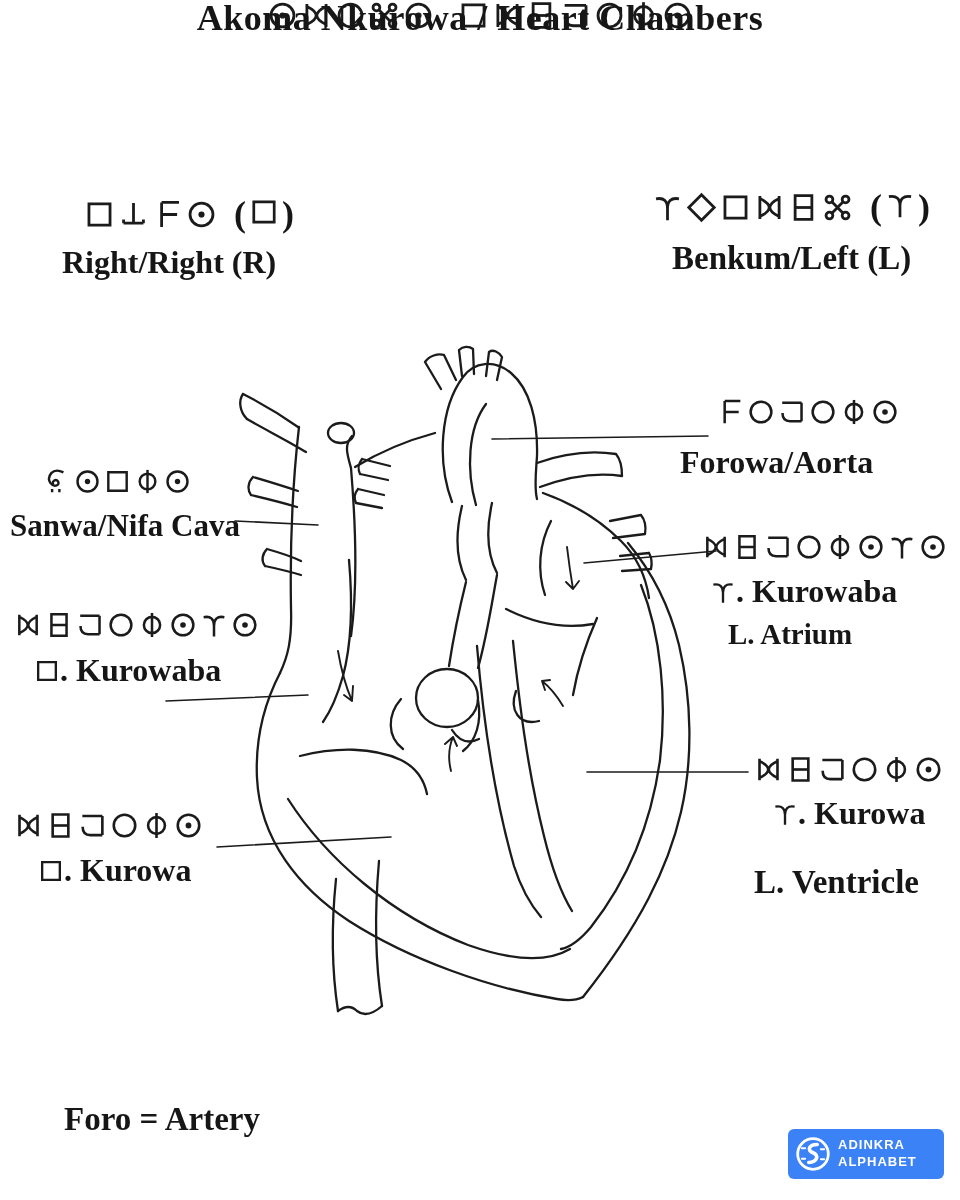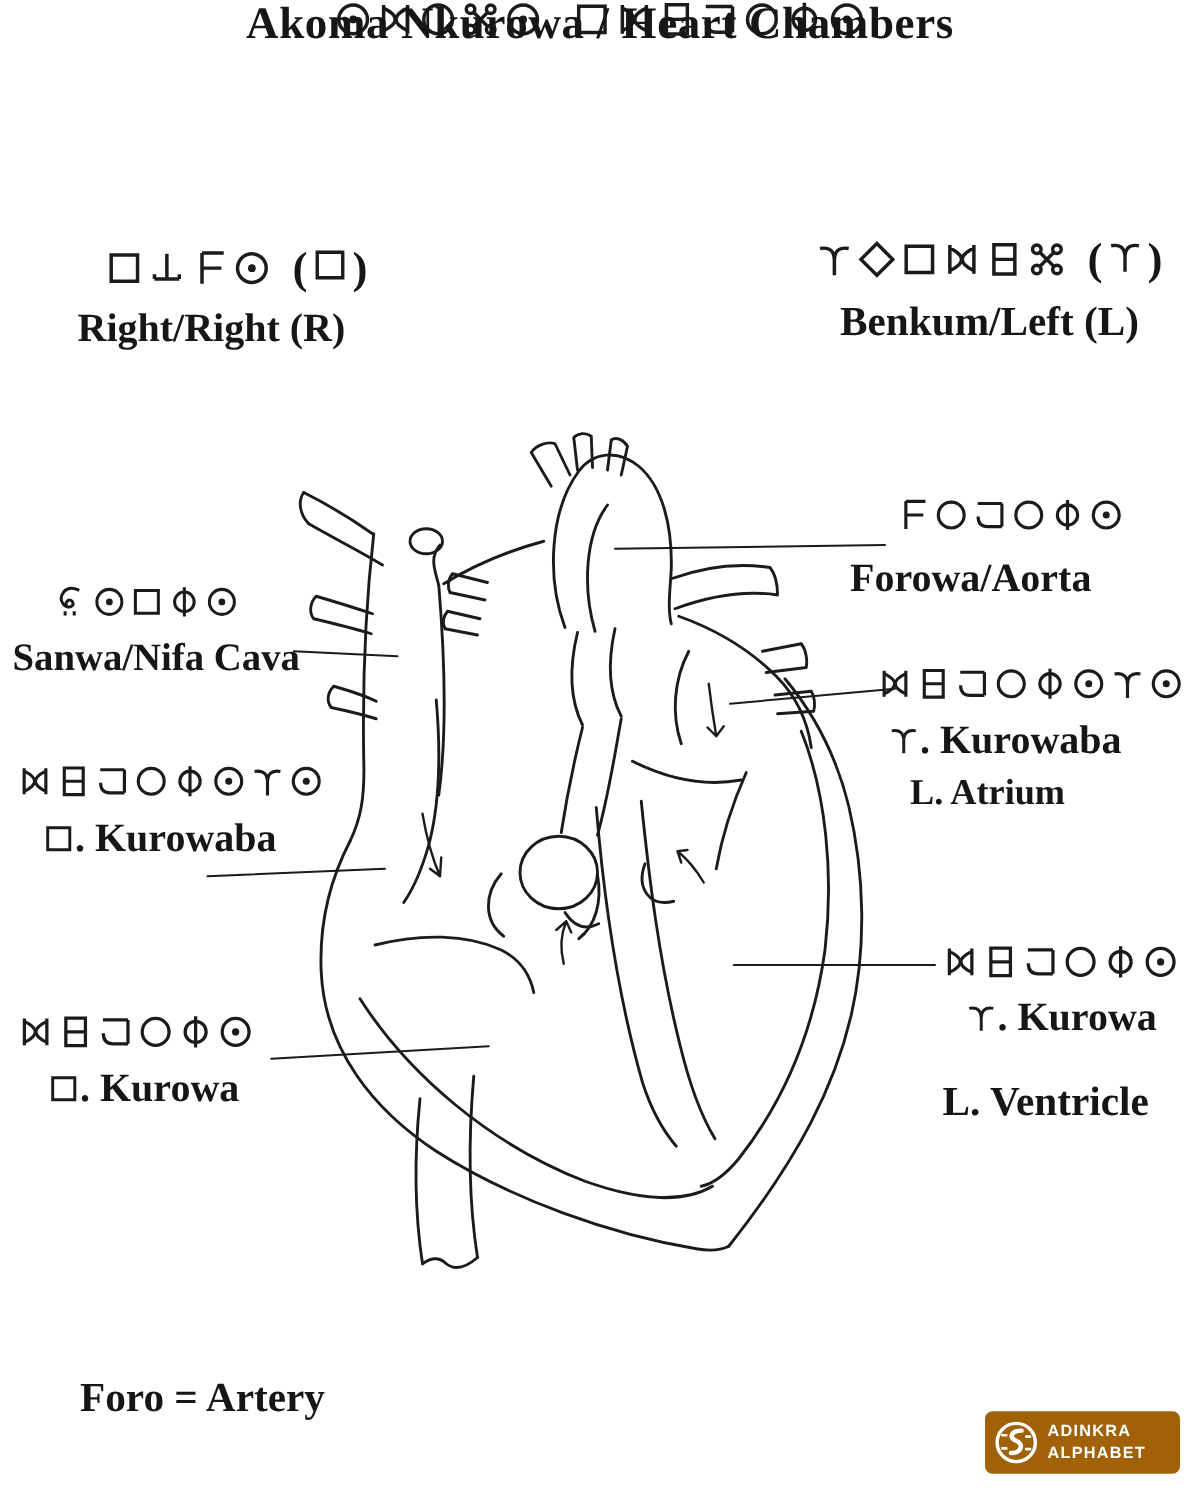--- a/index.html
+++ b/index.html
@@ -400,21 +400,21 @@
         <circle cx="50" cy="50" r="10" fill="#1b1b1b"></circle>
       </svg>
     </div>
   <div class="txt lv-l2"><span class="inline-glyph"><svg viewBox="0 0 100 100" width="26" height="26">
           <path d="M50 91 L50 53 M50 53 C50 31 40 17 13 22 M50 53 C50 31 60 17 87 22" fill="none" stroke="#1b1b1b" stroke-width="9"></path>
         </svg></span><span>. Kurowa</span></div>
   <div class="txt lv-l3">L. Ventricle</div>
 
   <div class="txt legend1">Foro = Artery</div>
 
-  <div class="abs logo" style="background: #a16207; align-items: center;">
+  <div class="abs logo" style="background: #3b82f6; align-items: center;">
     <svg width="38" height="38" viewBox="0 0 36 36">
       <circle cx="18" cy="18" r="14.5" fill="none" stroke="#ffffff" stroke-width="2.6"></circle>
       <path d="M22,9 C14,9 12,14.5 18,16.8 C24,19 22,26 14,26" fill="none" stroke="#ffffff" stroke-width="3.4" stroke-linecap="round"></path>
       <path d="M10.5,12.5 L7.5,12.5 M10.5,22.5 L7.5,22.5 M25.5,13.5 L28.5,13.5 M25.5,23 L28.5,23" stroke="#ffffff" stroke-width="2" stroke-linecap="round"></path>
     </svg>
     <div class="logo-text">
       <span>ADINKRA</span>
       <span>ALPHABET</span>
     </div>
   </div>

